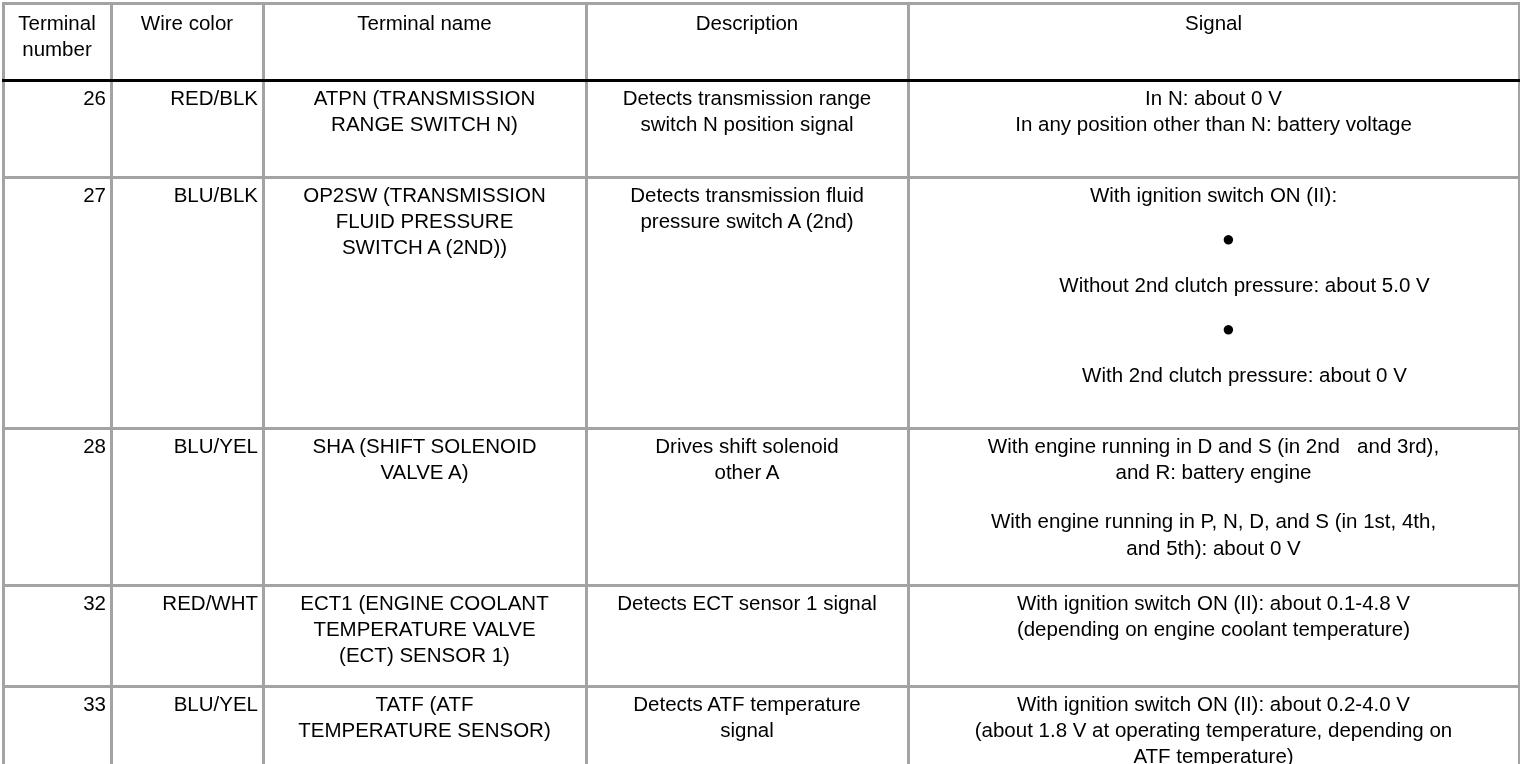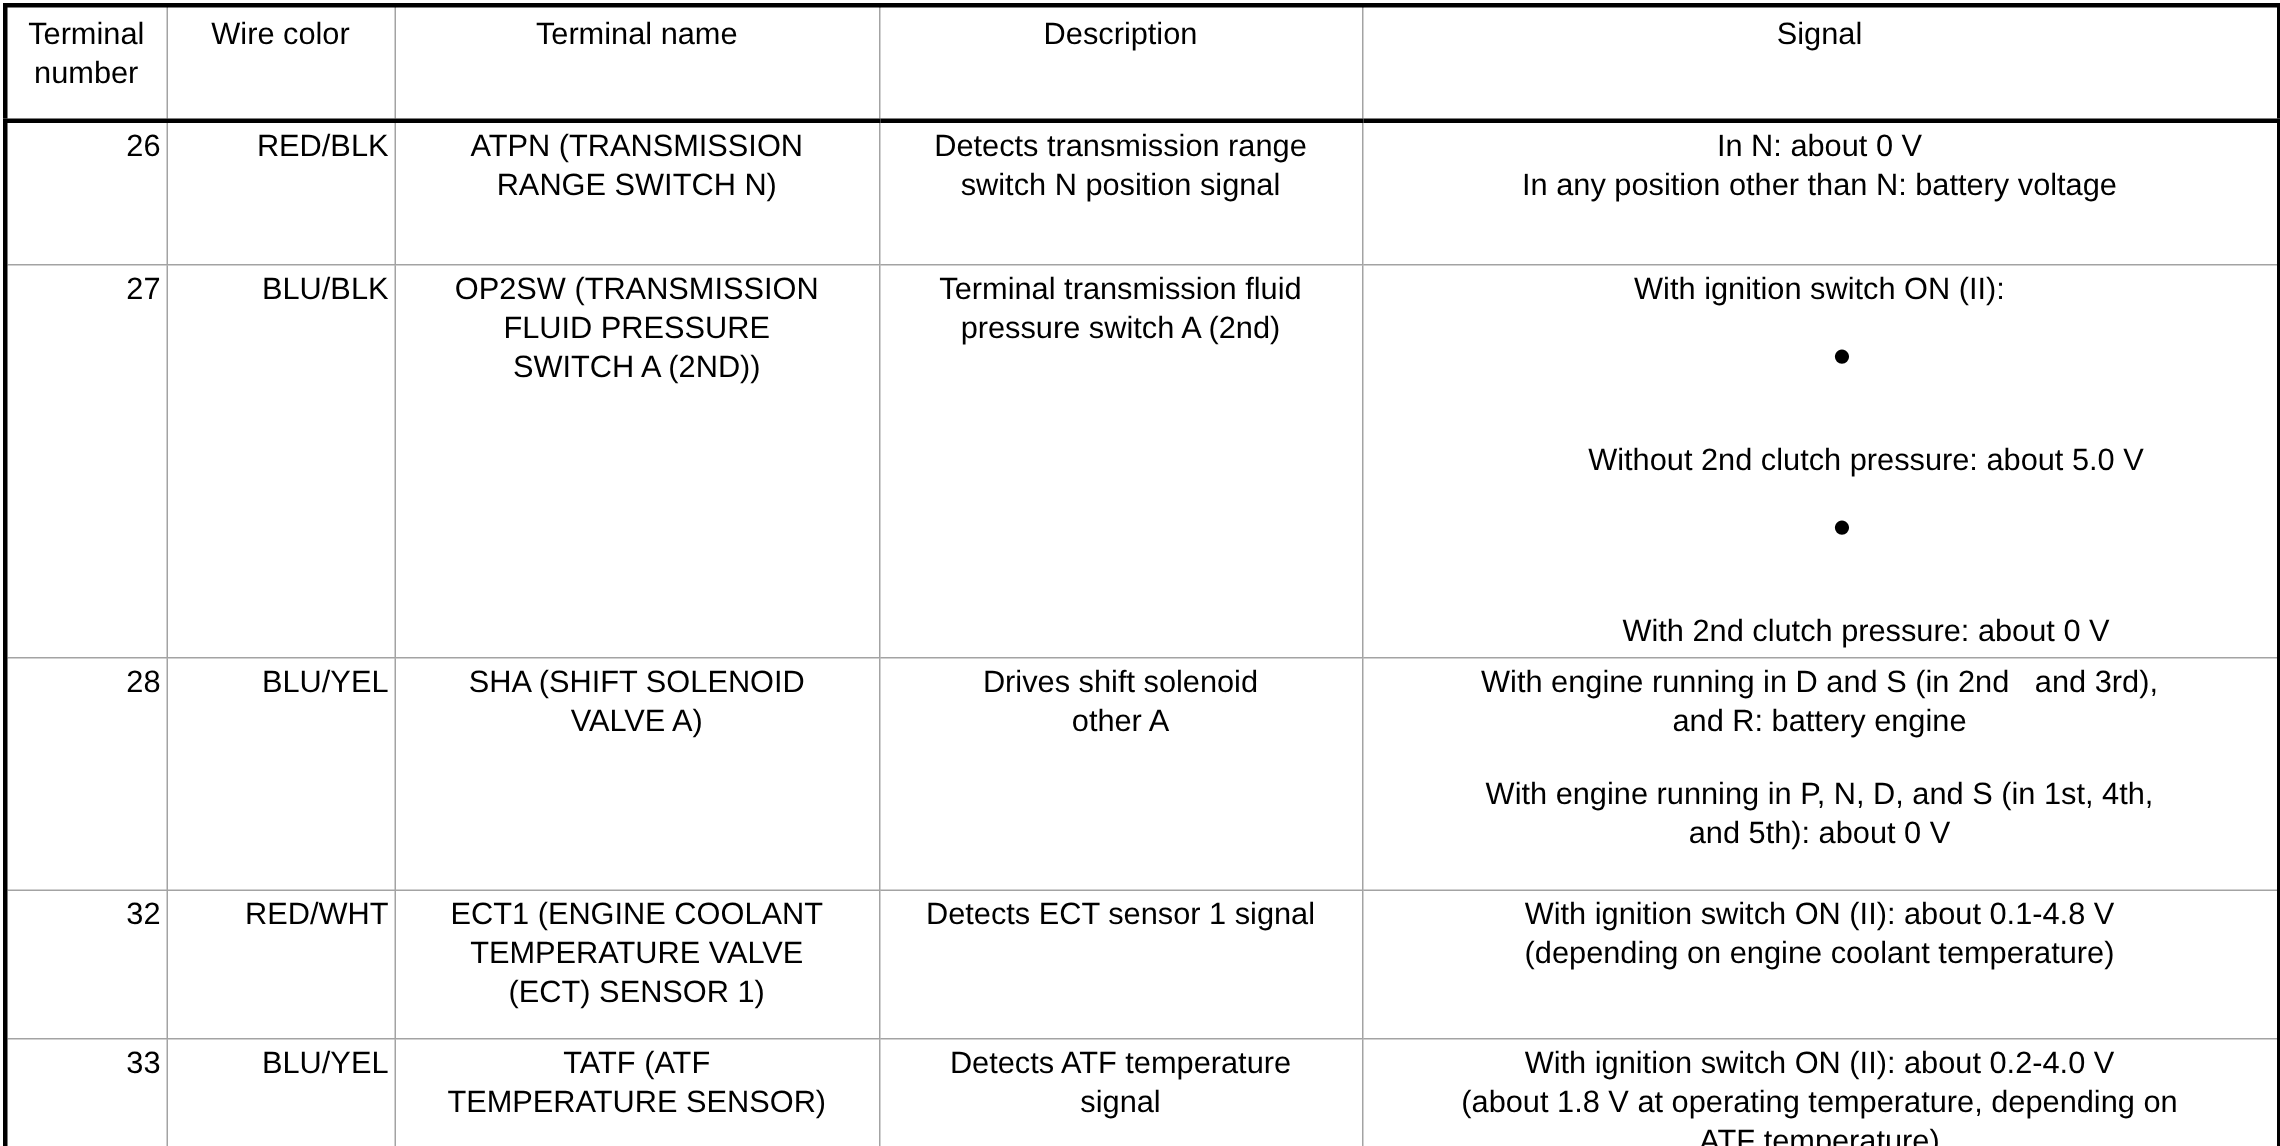--- a/index.html
+++ b/index.html
@@ -27,21 +27,21 @@
     margin: 2px 0 0 2px;
     border: 3px solid #000;
   }
   table.spec col.c-term   { width: 108px; }
   table.spec col.c-wire   { width: 152px; }
   table.spec col.c-name   { width: 323px; }
   table.spec col.c-desc   { width: 322px; }
   table.spec col.c-signal { width: 611px; }
 
   table.spec th, table.spec td {
-    border: 1px solid #a3a3a3;
+    border: 3px solid #a3a3a3;
     vertical-align: top;
     padding: 3px 4px 3px 3px;
     font-size: 20.5px;
     line-height: 1.28;
     font-weight: normal;
   }
   
   table.spec thead th {
     text-align: center;
     height: 66px;
@@ -77,21 +77,21 @@
   .bullet-block { margin-top: 20px; }
   .bullet-mark {
     display: block;
     margin-left: 30px;
     font-size: 22px;
     line-height: 1;
   }
   .bullet-text {
     display: block;
     margin-left: 62px;
-    margin-top: 46px;
+    margin-top: 22px;
     white-space: pre;
   }
 </style>
 </head>
 <body>
 
 <div class="sheet">
   <table class="spec">
     <colgroup>
       <col class="c-term">
@@ -139,21 +139,21 @@
         </tr>
         <tr class="r-27">
           <td class="cell-term">27</td>
           <td class="cell-wire">BLU/BLK</td>
           <td class="cell-name">
             <span class="line">OP2SW (TRANSMISSION</span>
             <span class="line">FLUID PRESSURE</span>
             <span class="line">SWITCH A (2ND))</span>
           </td>
           <td class="cell-desc">
-            <span class="line">Terminal transmission fluid</span>
+            <span class="line">Detects transmission fluid</span>
             <span class="line">pressure switch A (2nd)</span>
           </td>
           <td class="cell-signal">
             <span class="line">With ignition switch ON (II):</span>
             <div class="bullet-block">
               <span class="bullet-mark">●</span>
               <span class="bullet-text">Without 2nd clutch pressure: about 5.0 V</span>
             </div>
             <div class="bullet-block">
               <span class="bullet-mark">●</span>

